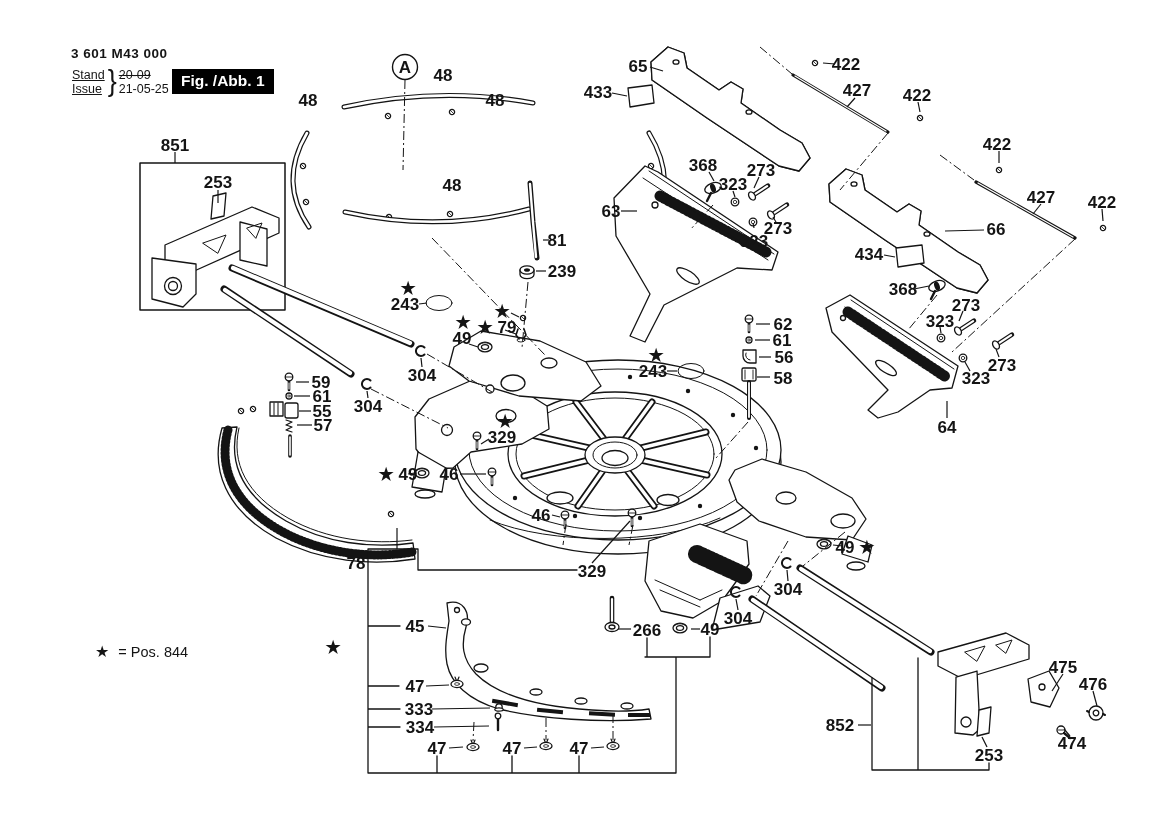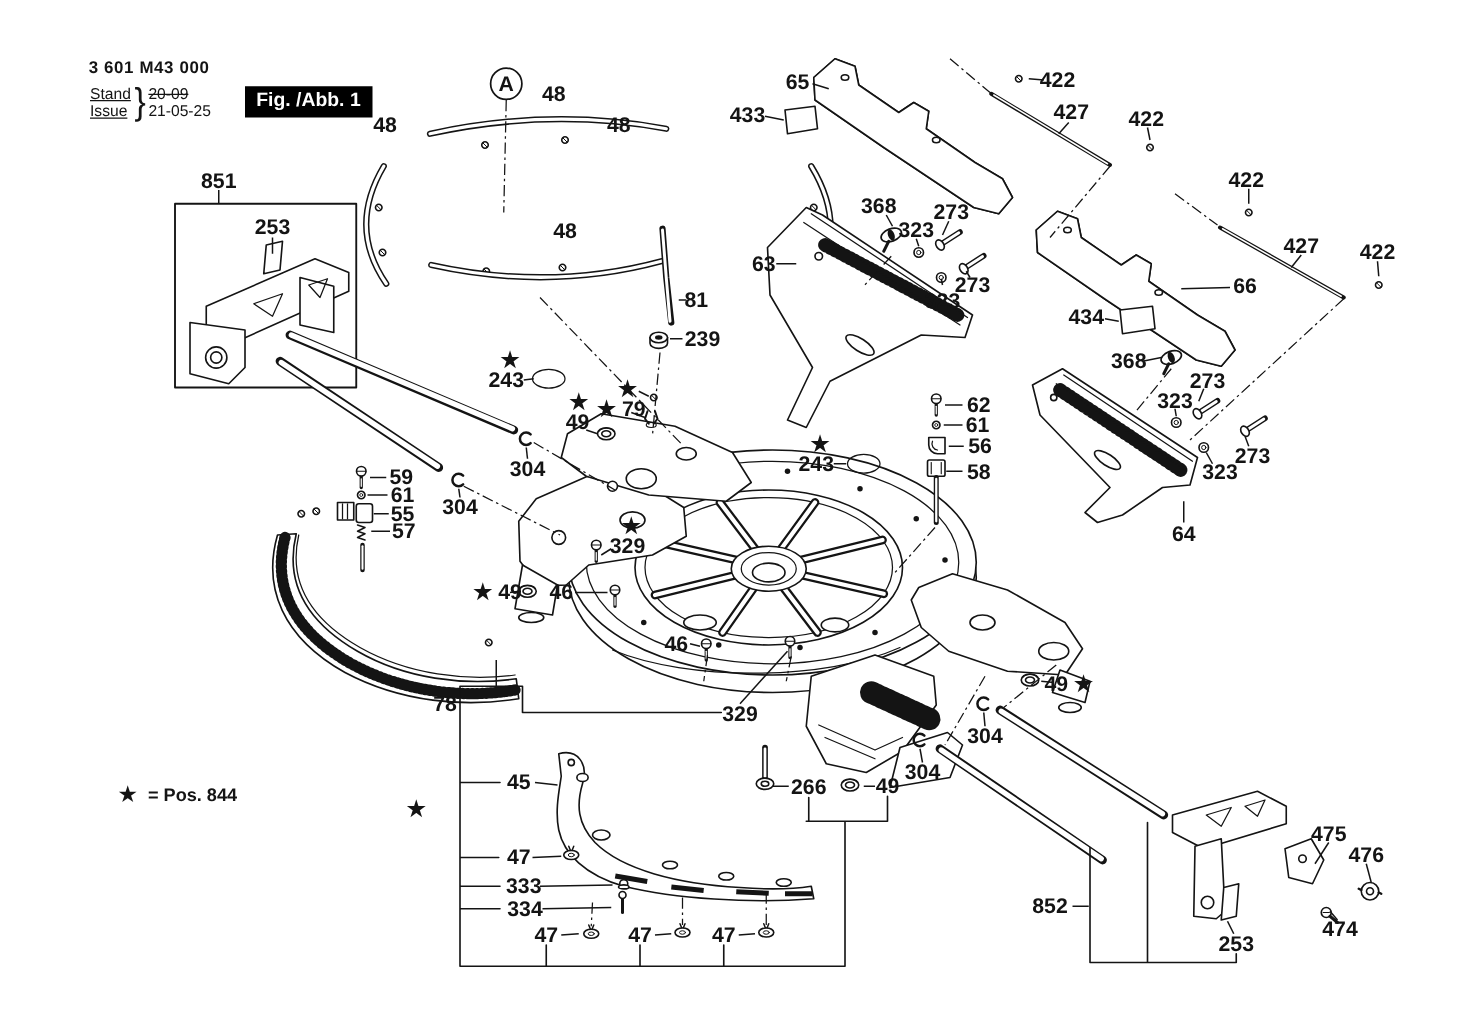--- a/index.html
+++ b/index.html
@@ -7,22 +7,22 @@
   #stage{position:absolute;inset:0;}
   svg{position:absolute;left:0;top:0;}
   #titleblock{position:absolute;left:71px;top:46px;width:220px;}
   #part-number{font-size:13.5px;font-weight:bold;letter-spacing:.5px;}
   .rev{position:absolute;left:1px;top:20px;display:flex;align-items:center;}
   .revlabels{display:flex;flex-direction:column;font-size:12.5px;line-height:14px;text-decoration:underline;}
   .brace{font-size:27px;font-weight:300;margin:0 2px 0 3px;transform:scaleY(1.1);}
   .revvals{display:flex;flex-direction:column;font-size:12.5px;line-height:14px;}
   .strike{text-decoration:line-through;}
   .figbox{position:absolute;left:101px;top:23px;background:#000;color:#fff;
-    font-size:15.5px;font-weight:bold;padding:3px 9px 4px 9px;white-space:nowrap;margin-left:24px;}
-  #legend{position:absolute;left:95px;top:626px;font-size:14.5px;font-weight:bold;white-space:nowrap;}
+    font-size:15.5px;font-weight:bold;padding:3px 9px 4px 9px;white-space:nowrap;}
+  #legend{position:absolute;left:95px;top:642px;font-size:14.5px;font-weight:normal;white-space:nowrap;}
   #legend .star{font-size:16px;margin-right:9px;}
   #notes{position:absolute;left:54px;top:722px;font-size:12.5px;line-height:13.5px;}
   #notes div{white-space:nowrap;}
   #label-layer text{font-family:"Liberation Sans",sans-serif;font-weight:bold;font-size:17px;fill:#141414;}
   .ol{fill:#fff;stroke:#141414;stroke-width:1.3;stroke-linejoin:round;}
   .ln{fill:none;stroke:#141414;stroke-width:1;}
 </style>
 </head>
 <body>
 

